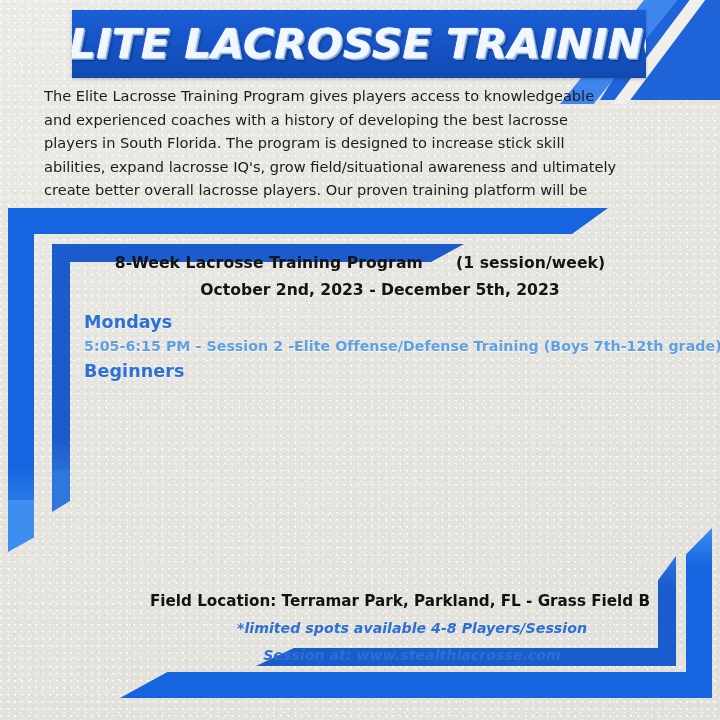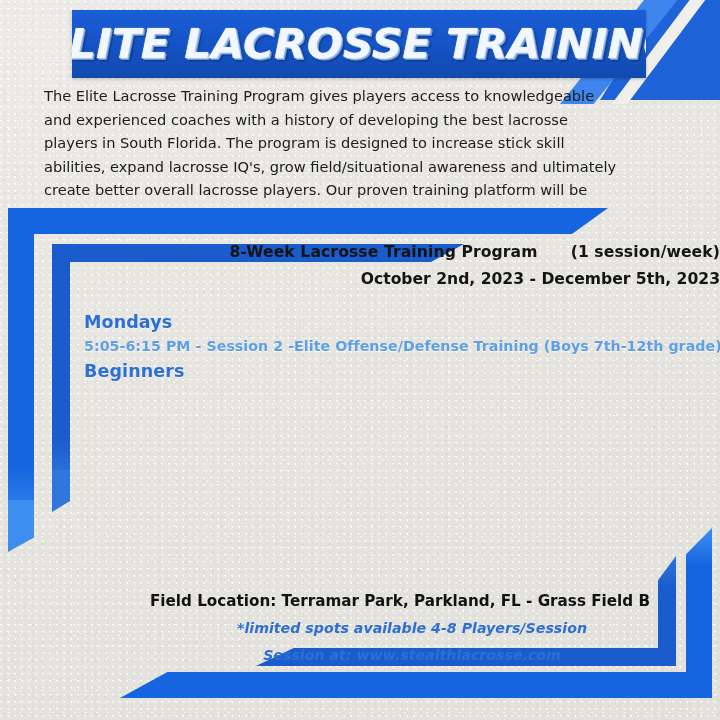--- a/index.html
+++ b/index.html
@@ -105,21 +105,21 @@
           background:#1565e0; clip-path:polygon(8% 0, 100% 0, 100% 100%, 0 100%); }
 
   .rb2-v{ left:658px; top:556px; width:18px;  height:110px;
           background:linear-gradient(180deg,#2f76dd 0%,#1a5ccc 28%,#1a5ccc 100%);
           clip-path:polygon(0 22%, 100% 0, 100% 100%, 0 100%); }
   .rb2-h{ left:256px; top:648px; width:420px; height:18px;
           background:#1a5ccc; clip-path:polygon(9% 0, 100% 0, 100% 100%, 0 100%); }
 
   
   .sched-head{
-    position:absolute;left:0;top:243px;width:720px;text-align:right;
+    position:absolute;left:0;top:254px;width:720px;text-align:center;
     font-family:"DejaVu Sans", sans-serif;
   }
   .sched-head .l1{font-size:15.6px;font-weight:bold;color:#141414;letter-spacing:.1px;}
   .sched-head .l1 .gap{display:inline-block;width:22px;}
   .sched-head .l2{font-size:15.6px;font-weight:bold;color:#141414;margin-top:9px;margin-left:40px;}
 
   .days{
     position:absolute;left:52px;top:312px;width:660px;
     font-family:"DejaVu Sans", sans-serif;
     padding-left:32px;

